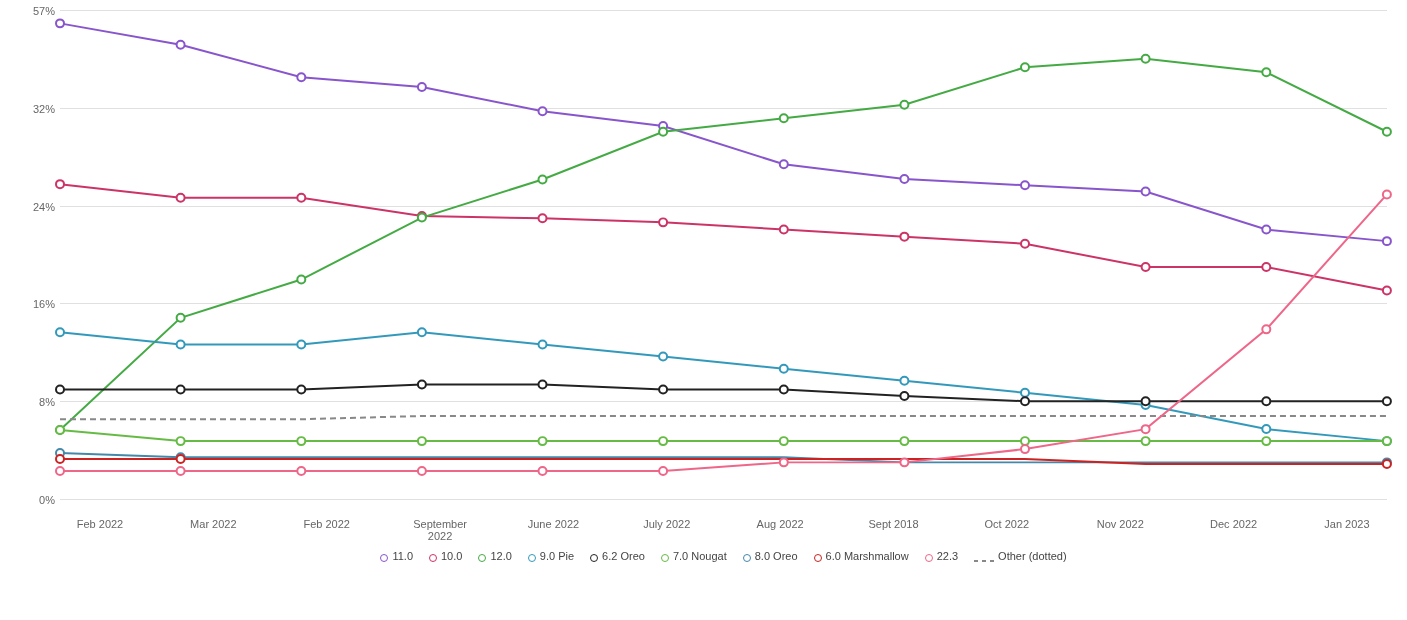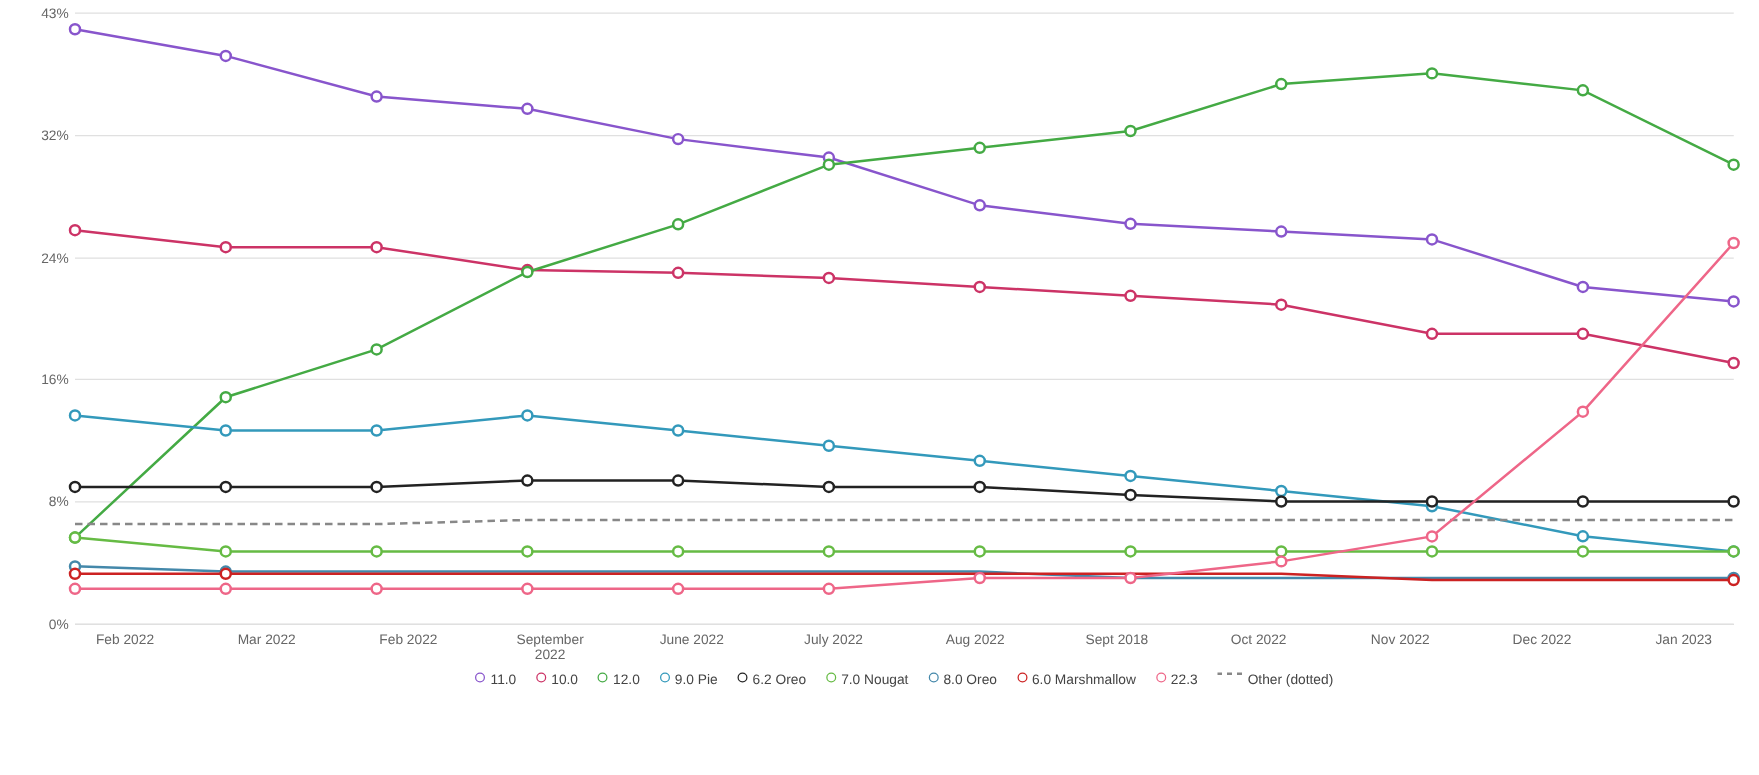--- a/index.html
+++ b/index.html
@@ -43,20 +43,21 @@
       display: flex;
       justify-content: space-between;
       padding: 6px 0 0 0;
       font-size: 11px;
       color: #666;
       width: 100%;
     }
     .x-label {
       text-align: center;
       width: 80px;
+      margin-top: 12px;
     }
     .watermark {
       position: absolute;
       top: 50%;
       left: 50%;
       transform: translate(-30%, -50%);
       font-size: 38px;
       color: rgba(100, 160, 200, 0.18);
       font-weight: bold;
       letter-spacing: 2px;
@@ -74,21 +75,21 @@
       display: flex;
       flex-wrap: wrap;
       justify-content: center;
       gap: 8px 16px;
       padding: 8px 0 0 0;
       font-size: 11px;
       color: #444;
     }
     .legend-item {
       display: flex;
-      align-items: flex-start;
+      align-items: flex-end;
       gap: 4px;
     }
     .legend-dot {
       width: 8px;
       height: 8px;
       border-radius: 50%;
       border: 1.5px solid;
       background: white;
       flex-shrink: 0;
     }
@@ -107,21 +108,21 @@
   </style>
 </head>
 <body>
 
 <div class="chart-container">
   <div class="chart-area">
 
     <div class="grid-lines">
 
       <div class="grid-line" style="top: 0%;">
-        <span class="y-label">43%</span>
+        <span class="y-label">57%</span>
       </div>
 
       <div class="grid-line" style="top: 20%;">
         <span class="y-label">32%</span>
       </div>
 
       <div class="grid-line" style="top: 40%;">
         <span class="y-label">24%</span>
       </div>
 

